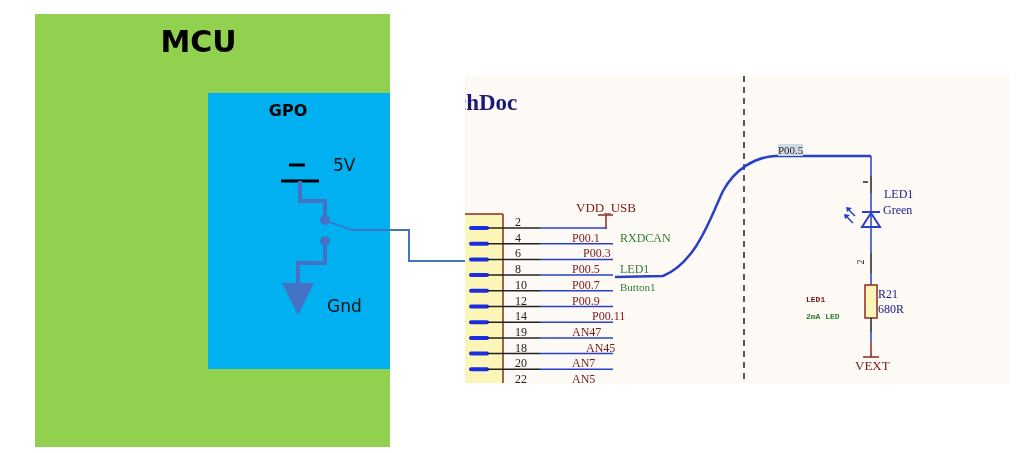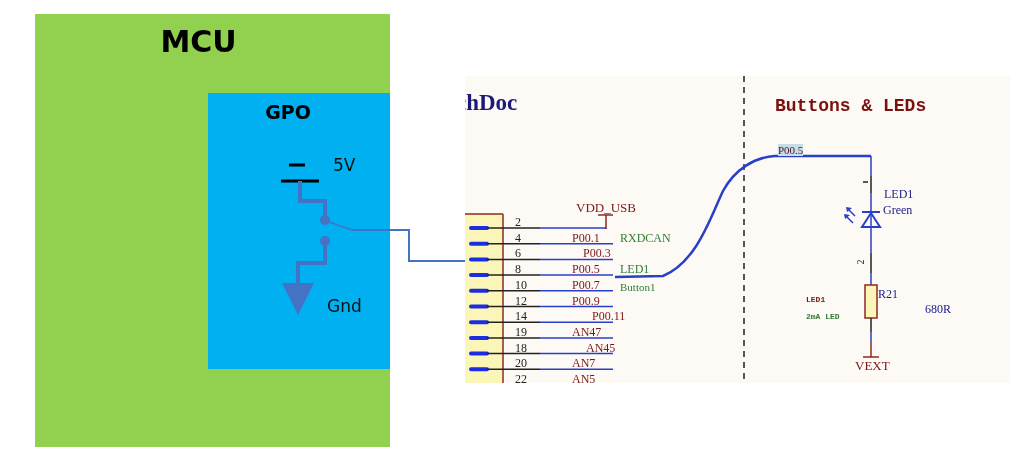--- a/index.html
+++ b/index.html
@@ -1,20 +1,20 @@
 <!DOCTYPE html>
 <html><head>
 <meta charset="utf-8">
 <style>
   html, body { margin: 0; padding: 0; background: #ffffff; }
   body { width: 1027px; height: 453px; position: relative; overflow: hidden; font-family: "DejaVu Sans", sans-serif; }
   .mcu { position: absolute; left: 35px; top: 14px; width: 355px; height: 433px; background: #92d050; }
   .mcu-title { position: absolute; left: 0; width: 327px; top: 10px; text-align: center; font-family: "DejaVu Sans", sans-serif; font-weight: bold; font-size: 30px; color: #000; }
   .gpo { position: absolute; left: 208px; top: 93px; width: 182px; height: 276px; background: #00b0f0; }
-  .gpo-title { position: absolute; left: 0; width: 160px; top: 8px; text-align: center; font-weight: bold; font-size: 19px; color: #000; }
+  .gpo-title { position: absolute; left: 0; width: 160px; top: 8px; text-align: center; font-weight: bold; font-size: 16px; color: #000; }
   .lbl { position: absolute; font-family: "DejaVu Sans", sans-serif; color: #111; }
   .sch { position: absolute; left: 465px; top: 76px; width: 545px; height: 307px; background: #fdf9f5; overflow: hidden; }
   .sch-title { position: absolute; font-family: "Liberation Serif", serif; font-weight: bold; color: #1a1a7a; font-size: 23px; }
   .sch-sec { position: absolute; font-family: "Liberation Mono", monospace; font-weight: bold; color: #7a1010; font-size: 18px; }
   .s-text { position: absolute; font-family: "Liberation Serif", serif; font-size: 12px; line-height: 12px; }
   .red { color: #7a1818; }
   .grn { color: #2e7d32; }
   .blu { color: #1a1a8a; }
   .pinnum { color: #222; }
   svg { position: absolute; left: 0; top: 0; }
@@ -43,21 +43,20 @@
   <polygon points="282,283 314,283 298,315" fill="#4472c4"></polygon>
 
   <polyline points="352,230 409,230 409,261 470,261" fill="none" stroke="#4472c4" stroke-width="2"></polyline>
 </svg>
 
 <div class="lbl" style="left:333px;top:155px;font-size:17px;">5V</div>
 <div class="lbl" style="left:327px;top:296px;font-size:17px;">Gnd</div>
 
 <div class="sch">
   <div class="sch-title" style="left:-9px;top:14px;">chDoc</div>
-  <div class="sch-sec" style="left:310px;top:20px;">Buttons &amp; LEDs</div>
 
   <svg width="545" height="307">
 
     <line x1="279" y1="0" x2="279" y2="307" stroke="#555" stroke-width="2" stroke-dasharray="6,5"></line>
 
     <rect x="0" y="138" width="38" height="180" fill="#fbf5b8"></rect>
     <line x1="0" y1="138" x2="38" y2="138" stroke="#8b2a20" stroke-width="1.5"></line>
     <line x1="38" y1="138" x2="38" y2="307" stroke="#8b2a20" stroke-width="1.5"></line>
     <g id="pin-graphics">
         <line x1="6" x2="22" y1="152" y2="152" stroke="#1a2ee0" stroke-width="4" stroke-linecap="round"></line>
@@ -147,17 +146,17 @@
       <div class="s-text red" style="left: 107px; top: 281.3px;">AN7</div>
       <div class="s-text pinnum" style="left: 50px; top: 297px;">22</div>
       <div class="s-text red" style="left: 107px; top: 297px;">AN5</div>
     </div>
 
   <div class="s-text" style="left:313px;top:68px;font-size:11px;color:#4a1818;background:#c8dce8;">P00.5</div>
   <div class="s-text pinnum" style="left:393px;top:180px;font-size:10px;transform:rotate(-90deg);">2</div>
   <div class="s-text blu" style="left:419px;top:112px;">LED1</div>
   <div class="s-text blu" style="left:418px;top:128px;">Green</div>
   <div class="s-text blu" style="left:413px;top:212px;">R21</div>
-  <div class="s-text blu" style="left:413px;top:227px;margin-left:47px;">680R</div>
+  <div class="s-text blu" style="left:413px;top:227px;">680R</div>
   <div class="s-text red" style="left:341px;top:218px;font-family:'Liberation Mono',monospace;font-size:8px;font-weight:bold;">LED1</div>
   <div class="s-text grn" style="left:341px;top:235px;font-family:'Liberation Mono',monospace;font-size:8px;font-weight:bold;">2mA LED</div>
   <div class="s-text red" style="left:390px;top:284px;font-size:13px;">VEXT</div>
 </div>
 
 </body></html>

